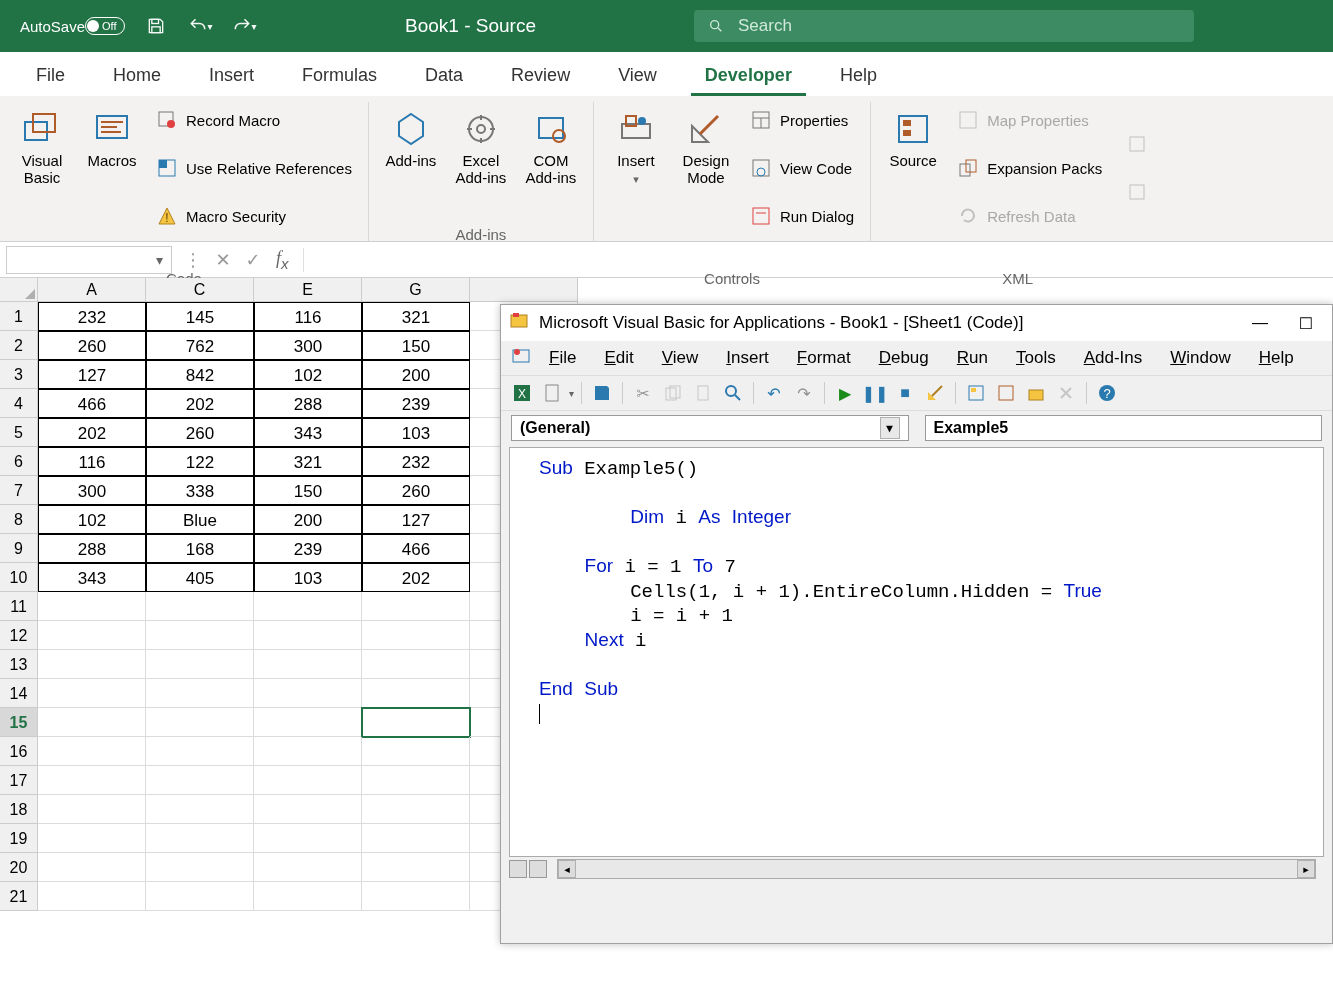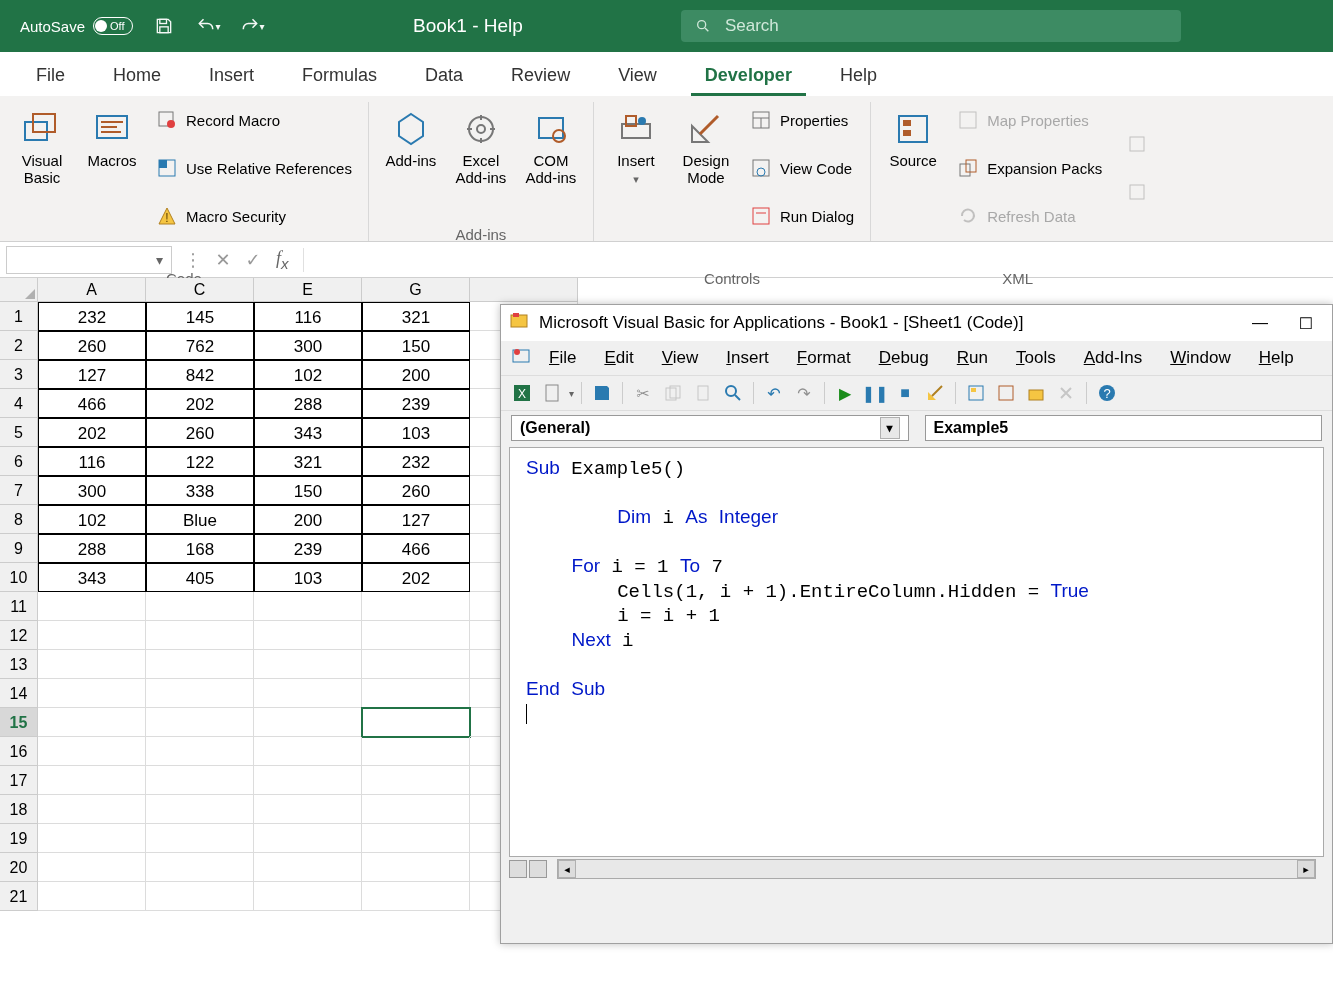--- a/index.html
+++ b/index.html
@@ -1,20 +1,20 @@
 <!DOCTYPE html>
 <html><head>
 <meta charset="utf-8">
 <style>
 * { margin:0; padding:0; box-sizing:border-box; font-family:'Segoe UI',Arial,sans-serif; }
 body { background:#fff; width:1333px; height:1000px; overflow:hidden; position:relative; }
 
 
 .titlebar { height:52px; background:#217346; display:flex; align-items:center; color:#fff; padding:0 20px; gap:18px; }
-.titlebar .autosave { display:flex; align-items:center; gap:8px; font-size:15px; }
+.titlebar .autosave { display:flex; align-items:center; gap:0; font-size:15px; }
 .titlebar .toggle { width:40px; height:18px; border:1.5px solid #fff; border-radius:10px; display:flex; align-items:center; padding:1px; }
 .titlebar .toggle-knob { width:12px; height:12px; border-radius:50%; background:#fff; }
 .titlebar .toggle-off { font-size:11px; padding-left:3px; }
 .qat-icon { width:26px; height:26px; display:flex; align-items:center; justify-content:center; font-size:17px; opacity:.95; }
 .titlebar .title { flex:0 0 auto; margin-left:130px; font-size:19px; font-weight:400; }
 .searchbox { margin-left:140px; flex:0 0 500px; height:32px; background:#3d8b63; border-radius:4px; display:flex; align-items:center; padding:0 14px; gap:14px; color:#d0e8da; font-size:17px; }
 .searchbox svg { width:16px; height:16px; }
 .searchbox input { background:transparent; border:none; color:#ffffff; font-size:17px; outline:none; }
 .searchbox input::placeholder { color:#d0e8da; }
 
@@ -65,21 +65,21 @@
 .vba-title .winbtn { width:36px; height:28px; display:flex; align-items:center; justify-content:center; font-size:16px; }
 .vba-menus { height:34px; background:#f0f0f0; display:flex; align-items:center; gap:0; padding:0 6px; font-size:17px; flex-wrap:wrap; }
 .vba-menus .m { padding:4px 14px; cursor:pointer; }
 .vba-menus .m u { text-decoration:underline; }
 .vba-toolbar { height:36px; background:#f0f0f0; border-top:1px solid #ddd; border-bottom:1px solid #ddd; display:flex; align-items:center; gap:4px; padding:0 8px; }
 .vba-toolbar .tb { width:26px; height:26px; display:flex; align-items:center; justify-content:center; font-size:16px; }
 .vba-toolbar .sep { width:1px; height:22px; background:#ccc; margin:0 3px; }
 .vba-combos { height:34px; display:flex; gap:16px; padding:4px 10px; background:#f0f0f0; }
 .vba-combos .combo { flex:1; height:26px; background:#fff; border:1px solid #999; display:flex; align-items:center; padding:0 8px; font-size:16px; font-weight:600; }
 .vba-combos .combo .dd { margin-left:auto; width:20px; height:22px; background:#e8e8e8; border:1px solid #b0b0b0; text-align:center; font-size:12px; line-height:20px; }
-.vba-code { background:#fff; margin:2px 8px; height:410px; border:1px solid #aaa; padding:8px 16px; font-family:Consolas,'Courier New',monospace; font-size:19px; line-height:24px; white-space:pre; overflow:hidden; color:#000; }
+.vba-code { background:#fff; margin:2px 8px; height:410px; border:1px solid #aaa; padding:8px 29px; font-family:Consolas,'Courier New',monospace; font-size:19px; line-height:24px; white-space:pre; overflow:hidden; color:#000; }
 .kw { color:#0018c8; }
 .vba-scrollbar { height:20px; margin:0 8px; background:#e8e8e8; border:1px solid #aaa; display:flex; }
 .vba-scrollbar .sbtn { width:18px; background:#dcdcdc; border:1px solid #b0b0b0; text-align:center; font-size:11px; line-height:16px; }
 .vba-modebtn { width:18px; height:18px; border:1px solid #999; margin-right:2px; background:#ddd; }
 </style>
 </head>
 <body>
 
 <div class="titlebar">
   <div class="autosave">
@@ -103,21 +103,21 @@
       </svg> 
       <span style="font-size:10px;">▾</span>
     </div>
   <div class="qat-icon">
       <svg viewBox="0 0 24 24" width="20" height="20" fill="none" stroke="#fff" stroke-width="1.8">
         <path d="M15 14l5-5-5-5"></path>
         <path d="M20 9H10a6 6 0 00-6 6v1"></path>
       </svg> 
       <span style="font-size:10px;">▾</span>
     </div>
-  <div class="title">Book1 - Help</div>
+  <div class="title">Book1 - Source</div>
   <div class="searchbox">
     <svg viewBox="0 0 24 24" fill="none" stroke="#d0e8da" stroke-width="2">
         <circle cx="10" cy="10" r="6"></circle>
         <line x1="15" y1="15" x2="20" y2="20"></line>
       </svg>
     <input placeholder="Search" style="">
   </div>
 </div>
 
 <div class="ribbon-tabs" id="ribbon-tabs">

